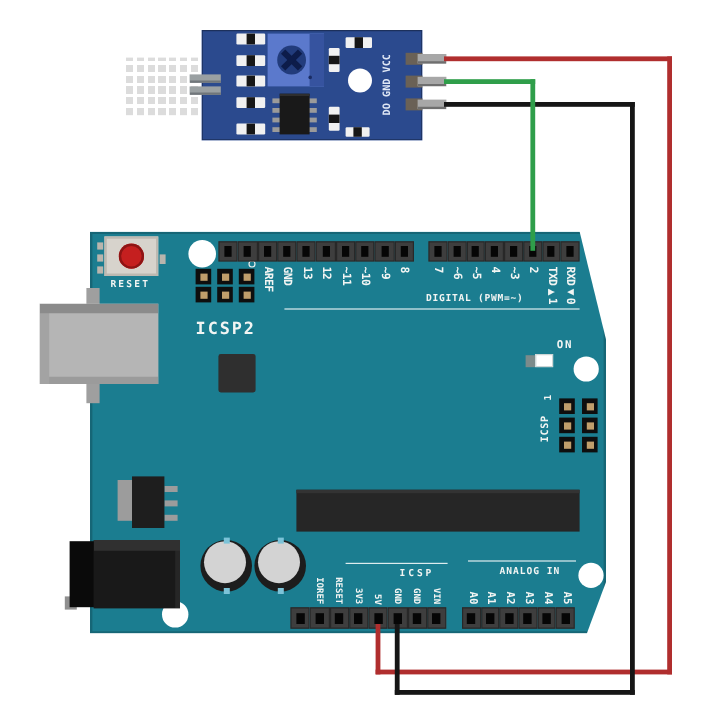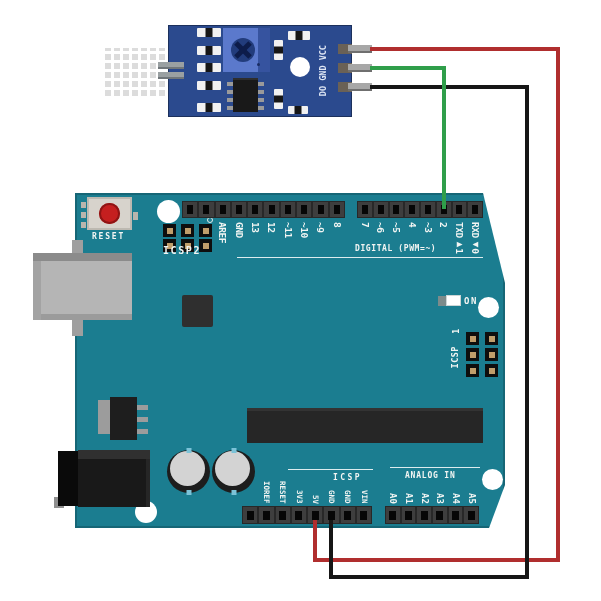--- a/index.html
+++ b/index.html
@@ -115,21 +115,21 @@
     <div class="abs silk" style="left:17px;top:40px;font-size:8px;letter-spacing:1.8px;">RESET</div>
 
     <div class="abs" style="left:88px;top:31px;display:grid;grid-template-columns:repeat(3,13px);grid-auto-rows:13px;gap:2px 5px;">
       <span class="mp"></span>
         <span class="mp"></span>
         <span class="mp"></span>
       <span class="mp"></span>
         <span class="mp"></span>
         <span class="mp"></span>
     </div>
-    <div class="abs silk" style="left:88px;top:53px;font-size:10px;letter-spacing:1.6px;">ICSP2</div>
+    <div class="abs silk" style="left:88px;top:74px;font-size:14px;letter-spacing:1.6px;">ICSP2</div>
 
     <div class="hdr" style="left:107px;top:8px;width:163px;">
 
     <div class="pcell">
         <span class="socket"></span>
         <span class="vt lbltop"></span>
       </div>
         <div class="pcell">
         <span class="socket"></span>
         <span class="vt lbltop"></span>
@@ -201,21 +201,21 @@
         <div class="pcell">
         <span class="socket"></span>
         <span class="vt lbltop">RXD◀0</span>
       </div>
       </div>
     <div class="abs silk" style="left:280px;top:52px;font-size:8px;letter-spacing:0.6px;">DIGITAL (PWM=~)</div>
     <div class="abs" style="left:162px;top:64px;width:246px;height:1px;background:rgba(255,255,255,.85);"></div>
 
     <div class="abs" style="left:363px;top:103px;width:8px;height:10px;background:#7c8b8b;"></div>
     <div class="abs" style="left:371px;top:102px;width:15px;height:11px;background:#ffffff;box-shadow:inset 0 0 0 1px #cdd6d6;"></div>
-    <div class="abs silk" style="left:389px;top:104px;font-size:9px;letter-spacing:1.5px;">ON</div>
+    <div class="abs silk" style="left:389px;top:91px;font-size:9px;letter-spacing:1.5px;">ON</div>
 
     <div class="abs" style="left:391px;top:139px;display:grid;grid-template-columns:repeat(2,13px);grid-auto-rows:13px;gap:3px 6px;">
       <span class="mp"></span>
         <span class="mp"></span>
       <span class="mp"></span>
         <span class="mp"></span>
       <span class="mp"></span>
         <span class="mp"></span>
     </div>
     <span class="vt vt180 abs" style="left:378px;top:136px;font-size:8px;">1</span>
@@ -234,21 +234,21 @@
     <div class="cap" style="left:92px;top:257px;">
         <span class="captick"></span>
       </div>
     <div class="cap" style="left:137px;top:257px;">
         <span class="captick"></span>
       </div>
 
     <div class="abs" style="left:213px;top:276px;width:85px;height:1px;background:rgba(255,255,255,.85);"></div>
     <div class="abs" style="left:315px;top:274px;width:90px;height:1px;background:rgba(255,255,255,.85);"></div>
     <div class="abs silk" style="left:258px;top:281px;font-size:8px;letter-spacing:2.4px;">ICSP</div>
-    <div class="abs silk" style="left:330px;top:279px;width:73px;text-align:left;font-size:8px;letter-spacing:0.8px;">ANALOG IN</div>
+    <div class="abs silk" style="left:330px;top:279px;width:73px;text-align:center;font-size:8px;letter-spacing:0.8px;">ANALOG IN</div>
 
     <div class="hdr" style="left:167px;top:267px;width:130px;">
 
     <div class="pcell">
         <span class="lblwrap">
             <span class="vt" style="font-size:7.5px;"></span>
           </span>
         <span class="socket bottom"></span>
       </div>
         <div class="pcell">

